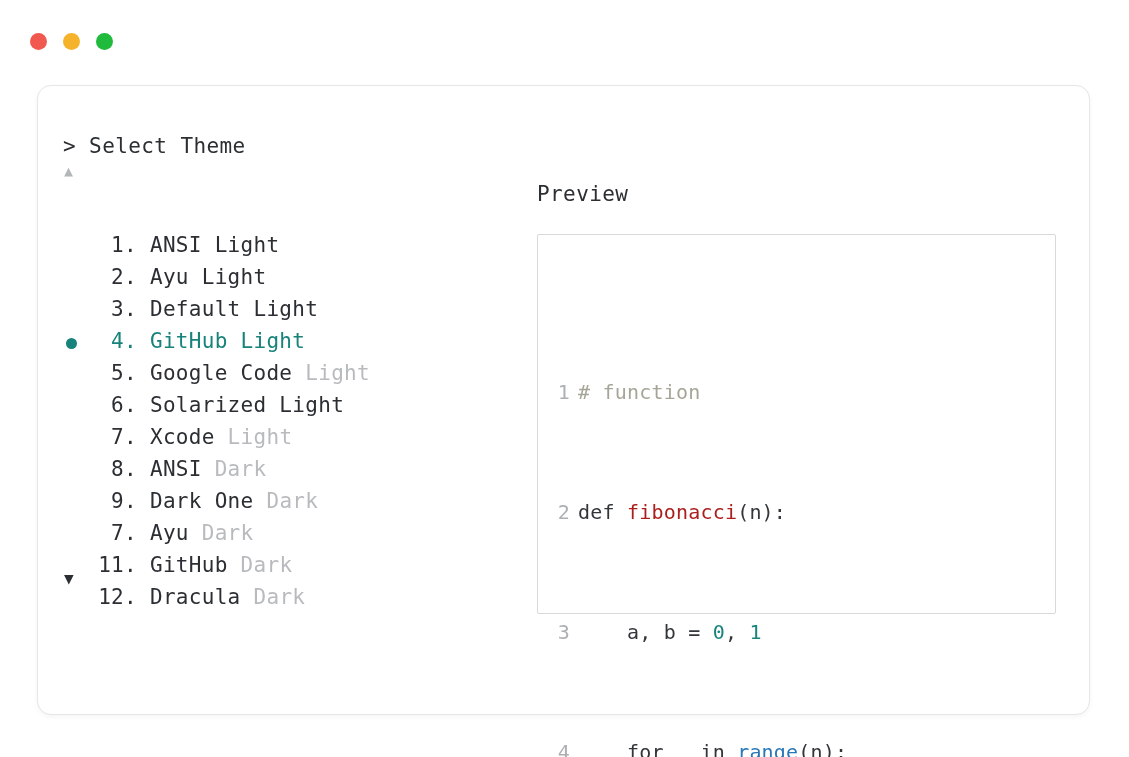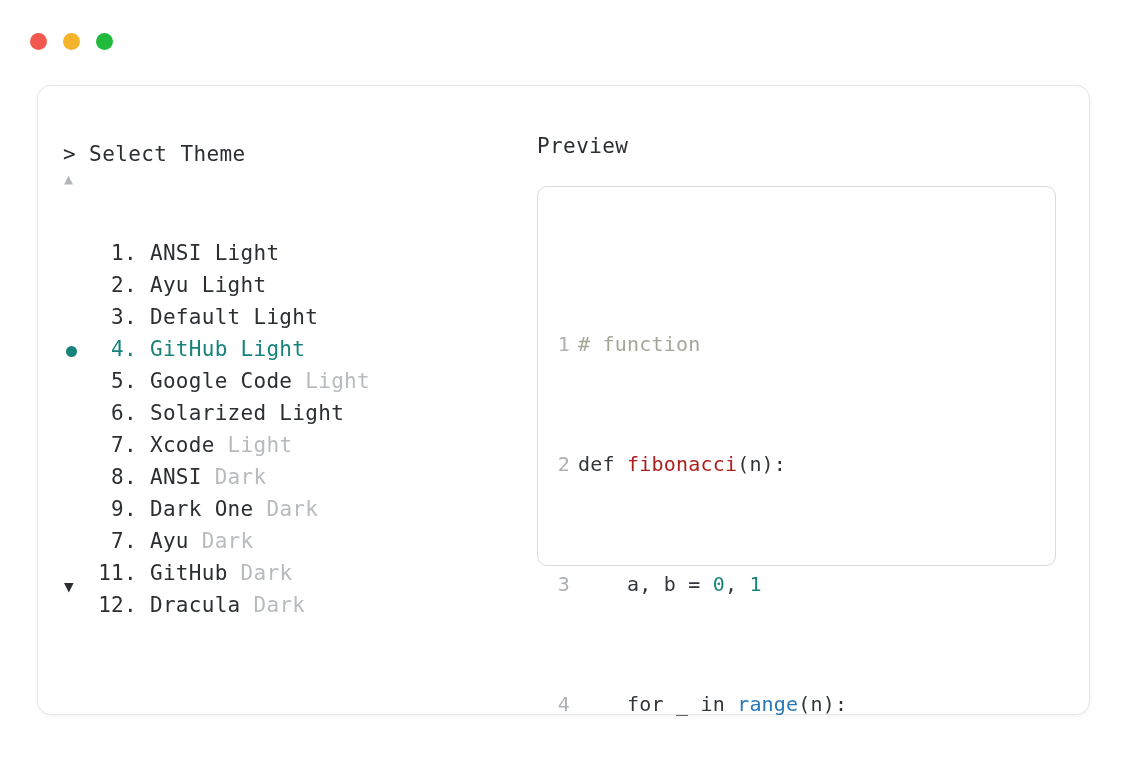--- a/index.html
+++ b/index.html
@@ -51,21 +51,21 @@
   .card-inner {
     position: relative;
     width: 100%;
     height: 100%;
   }
 
   
   .selector {
     position: absolute;
     left: 25px;
-    top: 54px;
+    top: 46px;
     width: 470px;
   }
 
   .prompt-line {
     font-size: 21px;
     color: #2b2f33;
     letter-spacing: 0.4px;
     line-height: 28px;
     white-space: pre;
   }
@@ -143,28 +143,29 @@
     left: 499px;
     top: 46px;
   }
   .preview-label {
     font-size: 21px;
     color: #2b2f33;
     letter-spacing: 0.4px;
     line-height: 28px;
     margin-bottom: 26px;
     white-space: pre;
+    margin-top: 48px;
   }
   .preview-box {
     width: 519px;
     height: 380px;
     box-sizing: border-box;
     background: #ffffff;
     border: 1.5px solid #d8d9db;
-    border-radius: 10px;
+    border-radius: 2px;
     padding: 52px 0 0 18px;
   }
 
   .code {
     font-size: 20px;
     line-height: 30px;
     white-space: pre;
     letter-spacing: 0.2px;
   }
   .code-line { display: block; height: 30px; }

